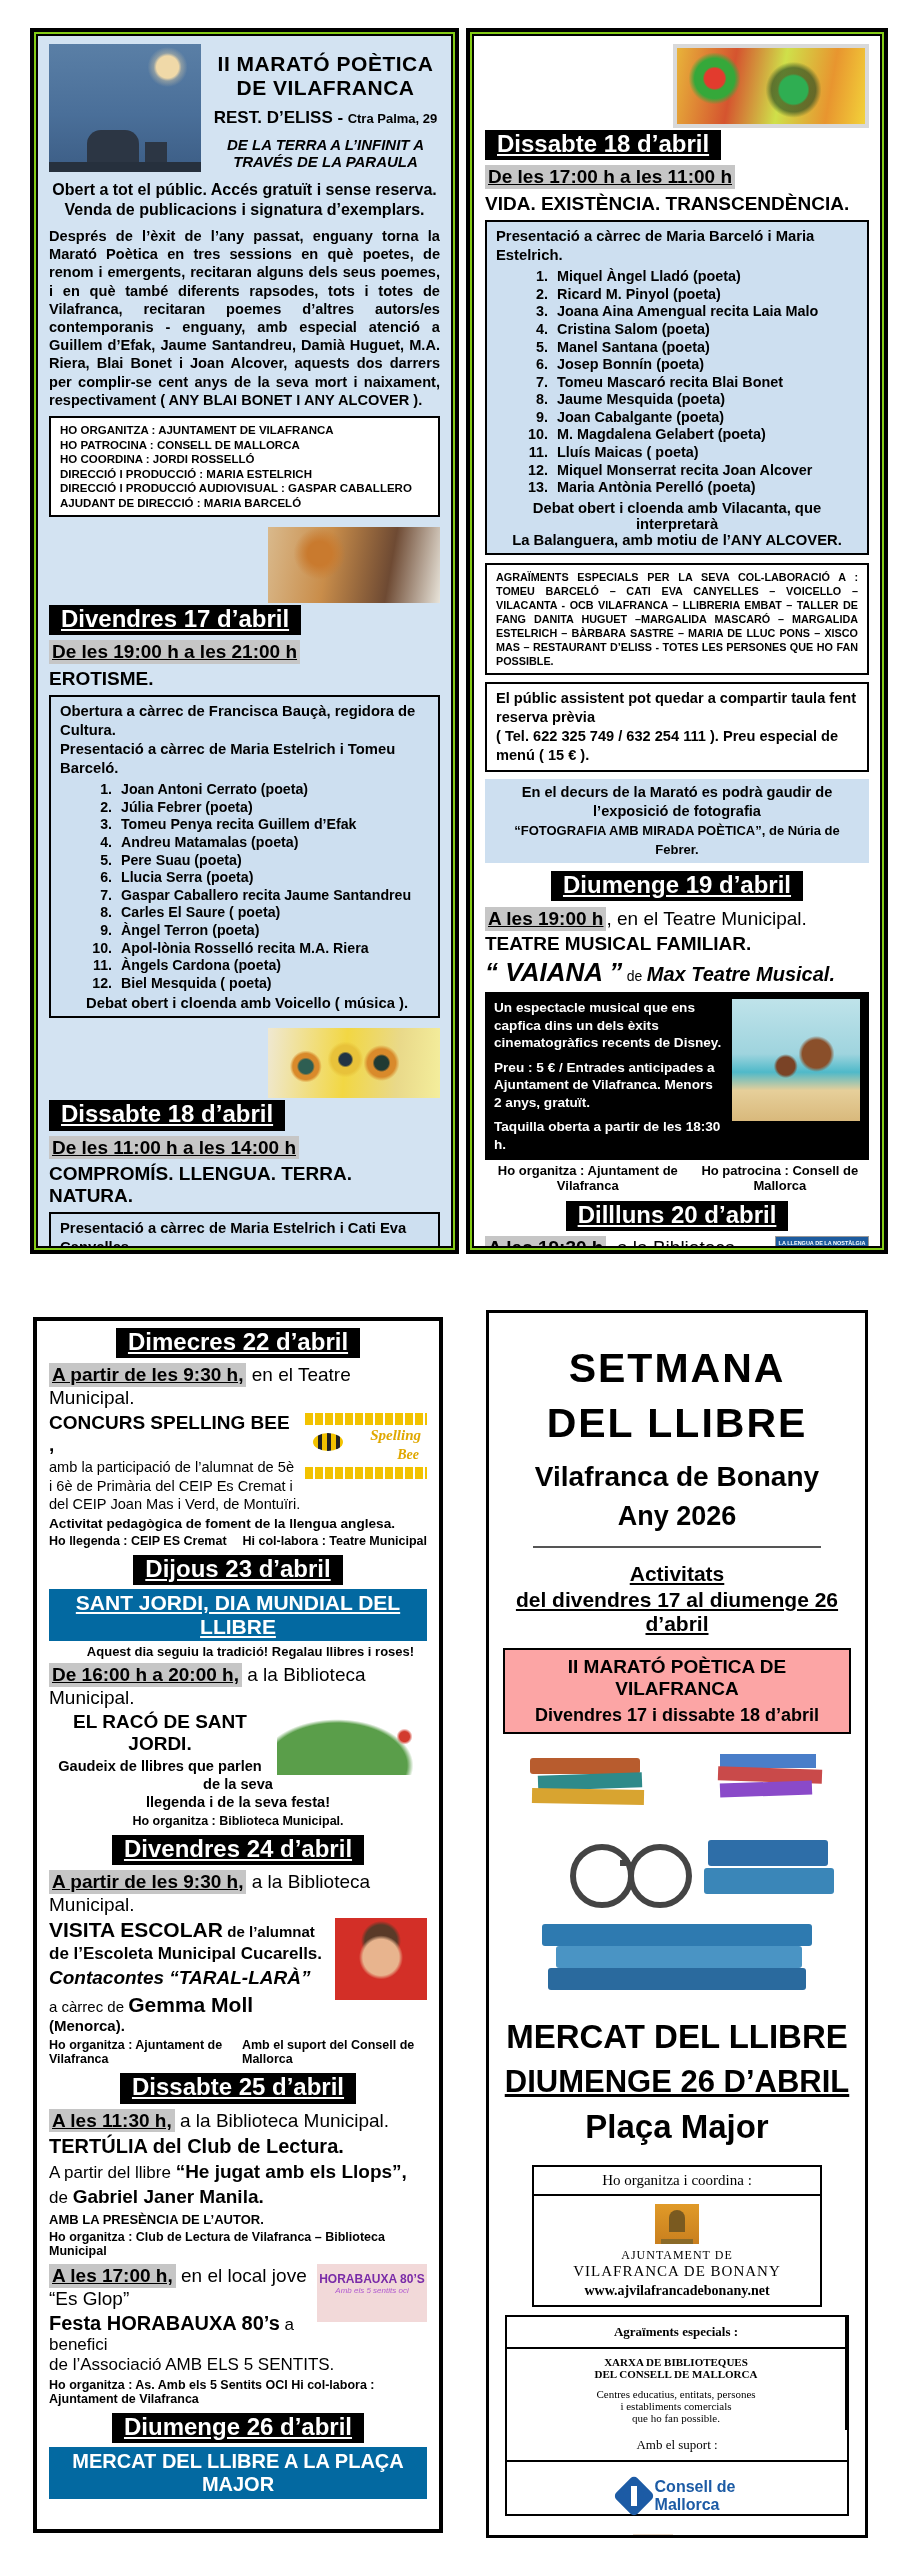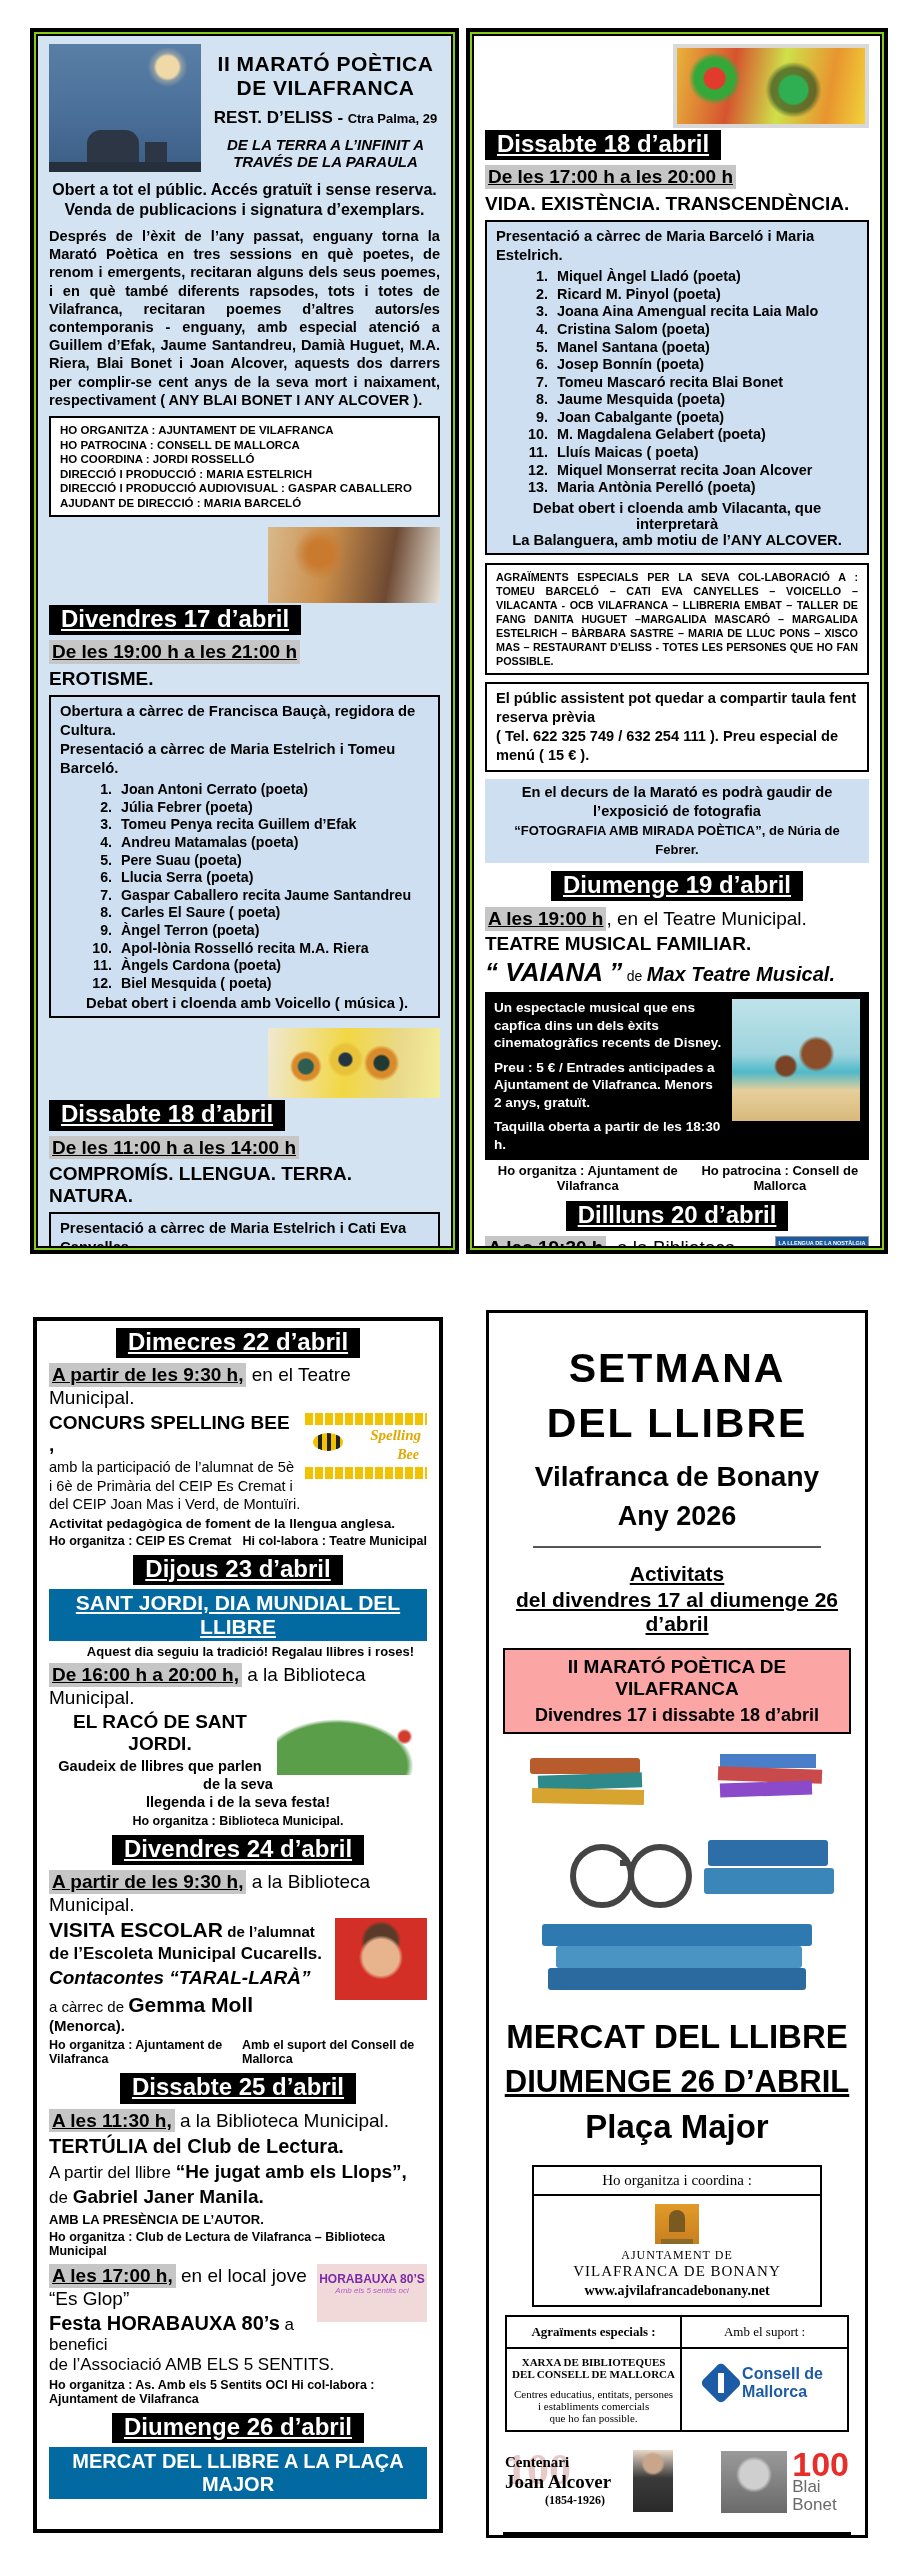--- a/index.html
+++ b/index.html
@@ -118,21 +118,21 @@
   </div>
 
   <div class="panel dbl" style="left:466px;top:28px;width:422px;height:1226px;">
     <div class="dbl-in bg-white">
       <div>
         <div class="img" style="width:188px;height:76px;margin:0 0 2px 6px;border:4px solid #d9d9d9;background:
                radial-gradient(circle at 20% 40%, #e23b2e 0 10px, #35a83a 12px 20px, transparent 26px),
                radial-gradient(circle at 62% 55%, #2fae52 0 14px, rgba(20,60,30,.6) 16px 22px, transparent 28px),
                linear-gradient(100deg,#e8b33a 0%,#d5542f 30%,#cfe04a 55%,#e8952f 80%,#f2d23a 100%);"></div>
         <div><span class="dh">Dissabte 18 d’abril</span></div>
-        <div style="margin-top:5px;"><span class="time">De les 17:00 h a les 20:00 h</span></div>
+        <div style="margin-top:5px;"><span class="time">De les 17:00 h a les 11:00 h</span></div>
         <div class="theme">VIDA. EXISTÈNCIA. TRANSCENDÈNCIA.</div>
         <div class="clr"></div>
         <div class="box" style="margin-top:5px;background:#cddff0;">
           <div class="pres">Presentació a càrrec de Maria Barceló i Maria Estelrich.</div>
           <ol class="poets" style="font-size:14.4px;">
               <li>Miquel Àngel Lladó (poeta)</li>
               <li>Ricard M. Pinyol (poeta)</li>
               <li>Joana Aina Amengual recita Laia Malo</li>
               <li>Cristina Salom (poeta)</li>
               <li>Manel Santana (poeta)</li>
@@ -212,21 +212,21 @@
           <div style="position:absolute;bottom:0;width:100%;height:12px;background:repeating-linear-gradient(90deg,#f2c200 0 8px,#fff 8px 10px);"></div>
           <div style="position:absolute;left:8px;top:20px;width:30px;height:18px;border-radius:50%;background:repeating-linear-gradient(90deg,#f2c200 0 5px,#222 5px 9px);"></div>
           <div style="position:absolute;right:6px;top:14px;font-family:'Liberation Serif',serif;font-style:italic;color:#e0a800;font-size:15px;font-weight:bold;">Spelling</div>
           <div style="position:absolute;right:8px;top:34px;font-family:'Liberation Serif',serif;font-style:italic;color:#e0a800;font-size:14px;font-weight:bold;">Bee</div>
         </div>
         <div class="b" style="font-size:19px;margin-top:3px;">CONCURS SPELLING BEE ,</div>
         <div style="font-size:14.6px;line-height:18.6px;margin-top:2px;">amb la participació de l’alumnat de 5è i 6è de Primària del CEIP Es Cremat i del CEIP Joan Mas i Verd, de Montuïri.</div>
         <div class="clr"></div>
         <div class="b" style="font-size:13.6px;margin-top:2px;">Activitat pedagògica de foment de la llengua anglesa.</div>
         <div class="foot2">
-          <span>Ho organitza : CEIP ES Cremat</span>
+          <span>Ho llegenda : CEIP ES Cremat</span>
           <span>Hi col-labora : Teatre Municipal</span>
         </div>
       </div>
     </div>
 
     <div class="c" style="margin-top:7px;">
       <span class="dh">Dijous 23 d’abril</span>
       <div class="banner" style="font-size:21px;text-decoration:underline;margin-top:4px;padding:2px 0;">SANT JORDI, DIA MUNDIAL DEL LLIBRE</div>
       <div class="b" style="font-size:13px;margin-top:3px;margin-left:25px;">Aquest dia seguiu la tradició! Regalau llibres i roses!</div>
       <div style="text-align:left;margin-top:4px;"><span class="time">De 16:00 h a 20:00 h,</span><span class="trest"> a la Biblioteca Municipal.</span></div>
@@ -335,21 +335,21 @@
         <div style="width:44px;height:40px;margin:0 auto;background:linear-gradient(180deg,#e09a28 0%,#c97f1e 100%);position:relative;">
           <div style="position:absolute;left:14px;top:6px;width:16px;height:22px;background:#7a5a20;border-radius:8px 8px 0 0;"></div>
           <div style="position:absolute;left:6px;bottom:0;width:32px;height:5px;background:#8a6a28;"></div>
         </div>
         <div class="serif" style="font-size:12px;letter-spacing:1px;margin-top:4px;">AJUNTAMENT DE</div>
         <div class="serif" style="font-size:15px;letter-spacing:1px;">VILAFRANCA DE BONANY</div>
         <div class="serif b" style="font-size:14px;margin-top:3px;">www.ajvilafrancadebonany.net</div>
       </div>
     </div>
 
-    <div style="display:flex;border:2px solid #000;margin:8px auto 0;width:340px;">
+    <div style="display:flex;border:2px solid #000;margin:8px auto 0;width:340px;flex-direction:column;">
       <div style="flex:1.05;border-right:2px solid #000;">
         <div class="serif b" style="font-size:13px;padding:7px 0;border-bottom:2px solid #000;">Agraïments especials :</div>
         <div class="serif b" style="font-size:11px;margin-top:7px;">XARXA DE BIBLIOTEQUES</div>
         <div class="serif b" style="font-size:11px;">DEL CONSELL DE MALLORCA</div>
         <div class="serif" style="font-size:11px;margin-top:8px;">Centres educatius, entitats, persones</div>
         <div class="serif" style="font-size:11px;">i  establiments comercials</div>
         <div class="serif" style="font-size:11px;margin-bottom:6px;">que  ho fan possible.</div>
       </div>
       <div style="flex:1;">
         <div class="serif" style="font-size:13px;padding:7px 0;border-bottom:2px solid #000;">Amb el suport :</div>

